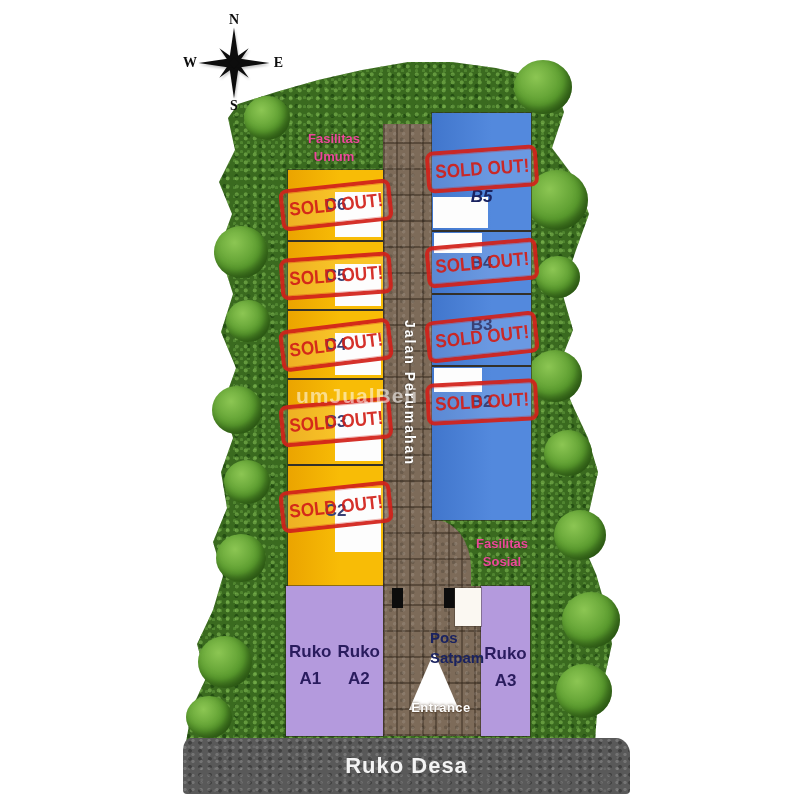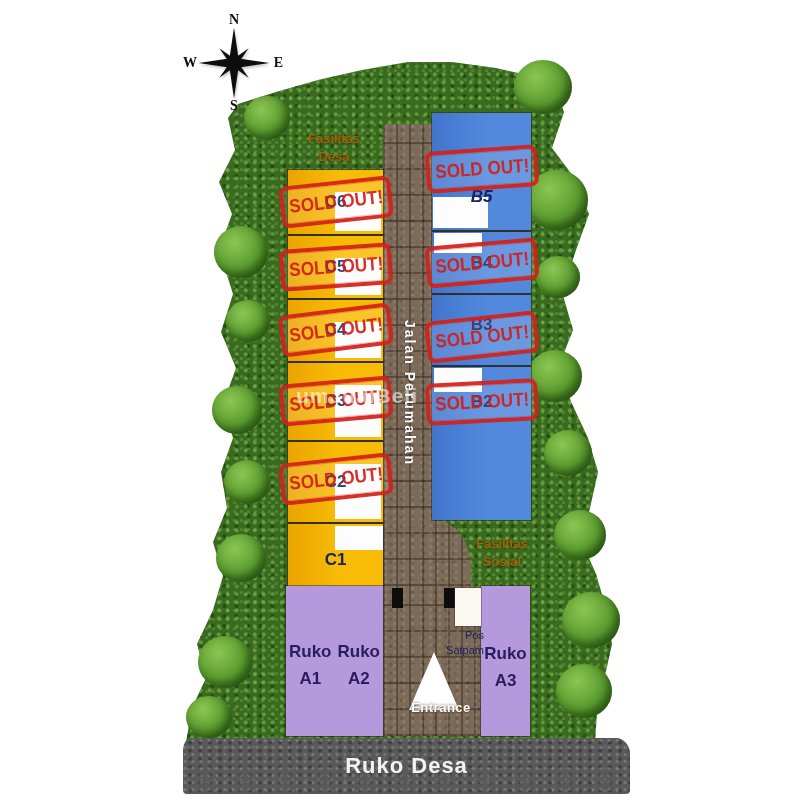--- a/index.html
+++ b/index.html
@@ -106,32 +106,32 @@
         box-shadow:0 0 0 1px rgba(40,36,26,.5);display:flex;justify-content:center;}
   .ruko-left{left:286px;width:97px;gap:6px;padding-top:52px;box-sizing:border-box;}
   .ruko-right{left:481px;width:49px;padding-top:54px;box-sizing:border-box;}
   .ruko-label{text-align:center;font-weight:bold;font-size:17px;color:#2a1c5e;line-height:1.6;}
   .ruko-label span{display:block;}
   .gate{position:absolute;top:588px;height:20px;background:#0c0c0c;z-index:5;}
   .gate-l{left:392px;width:11px;}
   .gate-r{left:444px;width:12px;}
   .satpam-building{position:absolute;left:455px;top:588px;width:26px;height:38px;
     background:#fbf8f2;z-index:5;box-shadow:0 0 0 1px rgba(60,50,40,.4);}
-  .satpam-label{position:absolute;left:430px;top:628px;width:54px;z-index:6;text-align:right;
-    font-weight:normal;font-size:11px;color:#1a2360;line-height:1.35;}
+  .satpam-label{position:absolute;left:430px;top:628px;width:54px;z-index:6;text-align:left;
+    font-weight:bold;font-size:15px;color:#1a2360;line-height:1.35;}
   .satpam-label span{display:block;}
   .entrance-arrow{position:absolute;left:409px;top:652px;width:0;height:0;z-index:5;
     border-left:25px solid transparent;border-right:25px solid transparent;
     border-bottom:58px solid #ffffff;}
   .entrance-label{position:absolute;left:398px;top:700px;width:86px;z-index:6;
     text-align:center;color:#fff;font-weight:bold;font-size:13px;letter-spacing:.5px;
     text-shadow:0 0 3px rgba(90,70,50,.9),0 1px 1px rgba(90,70,50,.8);}
 
   
-  .area-label{position:absolute;z-index:5;text-align:center;color:#a16207;font-weight:bold;
+  .area-label{position:absolute;z-index:5;text-align:center;color:#ec4899;font-weight:bold;
     font-size:13px;line-height:1.4;text-shadow:0 1px 2px rgba(0,0,0,.45);}
   .area-label span{display:block;}
   .fasum{left:286px;top:130px;width:96px;}
   .fassos{left:460px;top:535px;width:84px;}
   .watermark{position:absolute;left:296px;top:384px;z-index:7;font-weight:bold;
     font-size:21px;letter-spacing:1px;color:rgba(255,255,255,.55);}
 </style>
 </head>
 <body>
 
@@ -161,21 +161,21 @@
   </div>
 
   <div class="road-main paver">
     <span class="road-label-v">Jalan Perumahan</span>
   </div>
   <div class="road-bulge paver"></div>
   <div class="road-bottom paver"></div>
 
   <div class="area-label fasum">
     <span>Fasilitas</span>
-    <span>Desa</span>
+    <span>Umum</span>
   </div>
   <div class="area-label fassos">
     <span>Fasilitas</span>
     <span>Sosial</span>
   </div>
 
   <div class="col col-c">
     <div class="unit unit-c lot-c6" style="height:72px;">
       <div class="footprint"></div>
       <span class="unit-label">C6</span>
@@ -203,24 +203,20 @@
       <div class="stamp">
           <span class="stamp-text">SOLD OUT!</span>
         </div>
     </div>
     <div class="unit unit-c lot-c2" style="height:89px;">
       <div class="footprint"></div>
       <span class="unit-label">C2</span>
       <div class="stamp">
           <span class="stamp-text">SOLD OUT!</span>
         </div>
-    </div>
-    <div class="unit unit-c lot-c1" style="height:68px;">
-      <div class="footprint"></div>
-      <span class="unit-label">C1</span>
     </div>
   </div>
 
   <div class="col col-b">
     <div class="unit lot-b5" style="height:119px;">
       <div class="footprint"></div>
       <span class="unit-label">B5</span>
       <div class="stamp">
           <span class="stamp-text">SOLD OUT!</span>
         </div>

